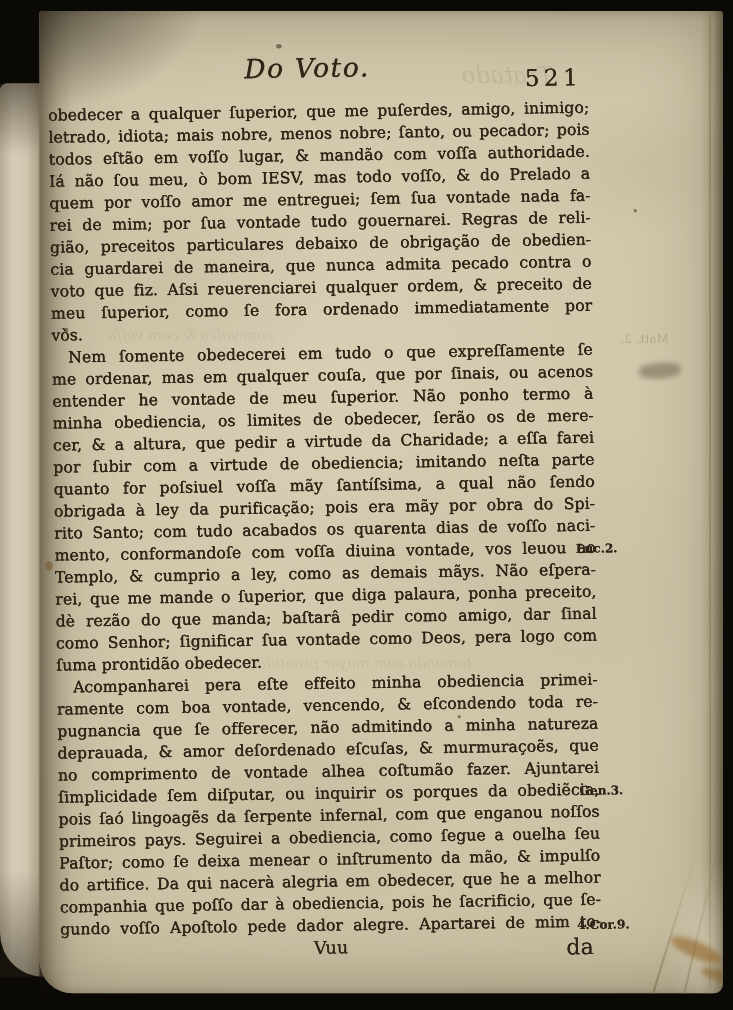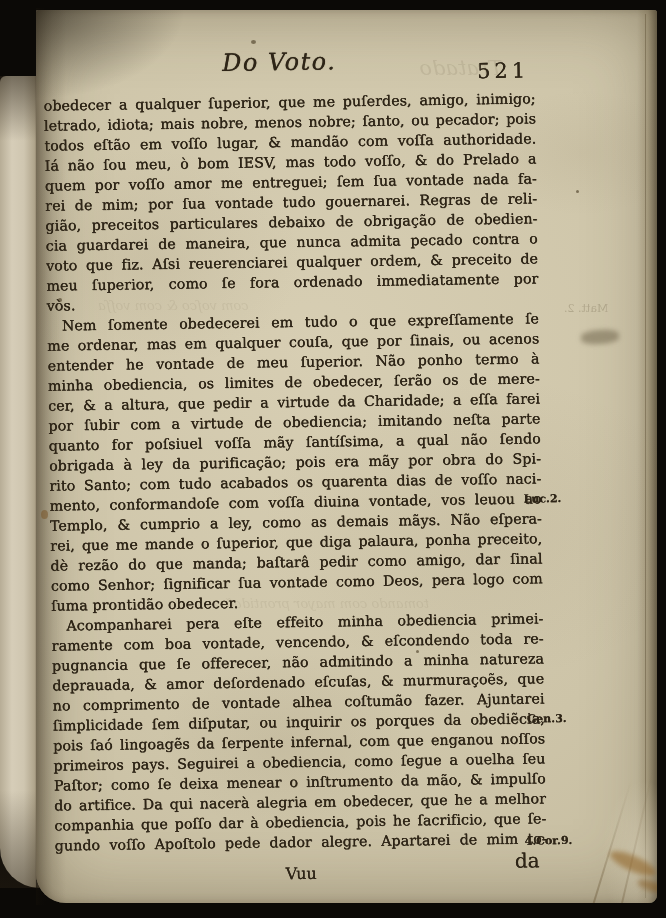--- a/index.html
+++ b/index.html
@@ -96,21 +96,21 @@
   .para.indent .tline:first-child{text-indent:15px;}
 
   .mnote{position:absolute;left:474px;font-size:11px;white-space:nowrap;
     text-shadow:0 0 .6px currentColor;font-weight:bold;}
   .note-luc{top:448px;}
   .note-gen{top:668px;}
   .note-cor{top:790px;left:470px;}
 
   .bottom-row{position:relative;height:20px;}
   .sig{position:absolute;left:50%;transform:translateX(-50%);font-size:16px;
-    text-shadow:0 0 .6px currentColor;margin-top:12px;}
+    text-shadow:0 0 .6px currentColor;}
   .catch{position:absolute;left:460px;font-size:20px;text-shadow:0 0 .6px currentColor;}
 </style>
 </head>
 <body style="--paper: #cdc4a8; --ink: #2e2517; --bg: #0b0906;">
 
 <div class="scan">
 
   <div class="neighbor-page"></div>
   <div class="gutter-crease"></div>
 

